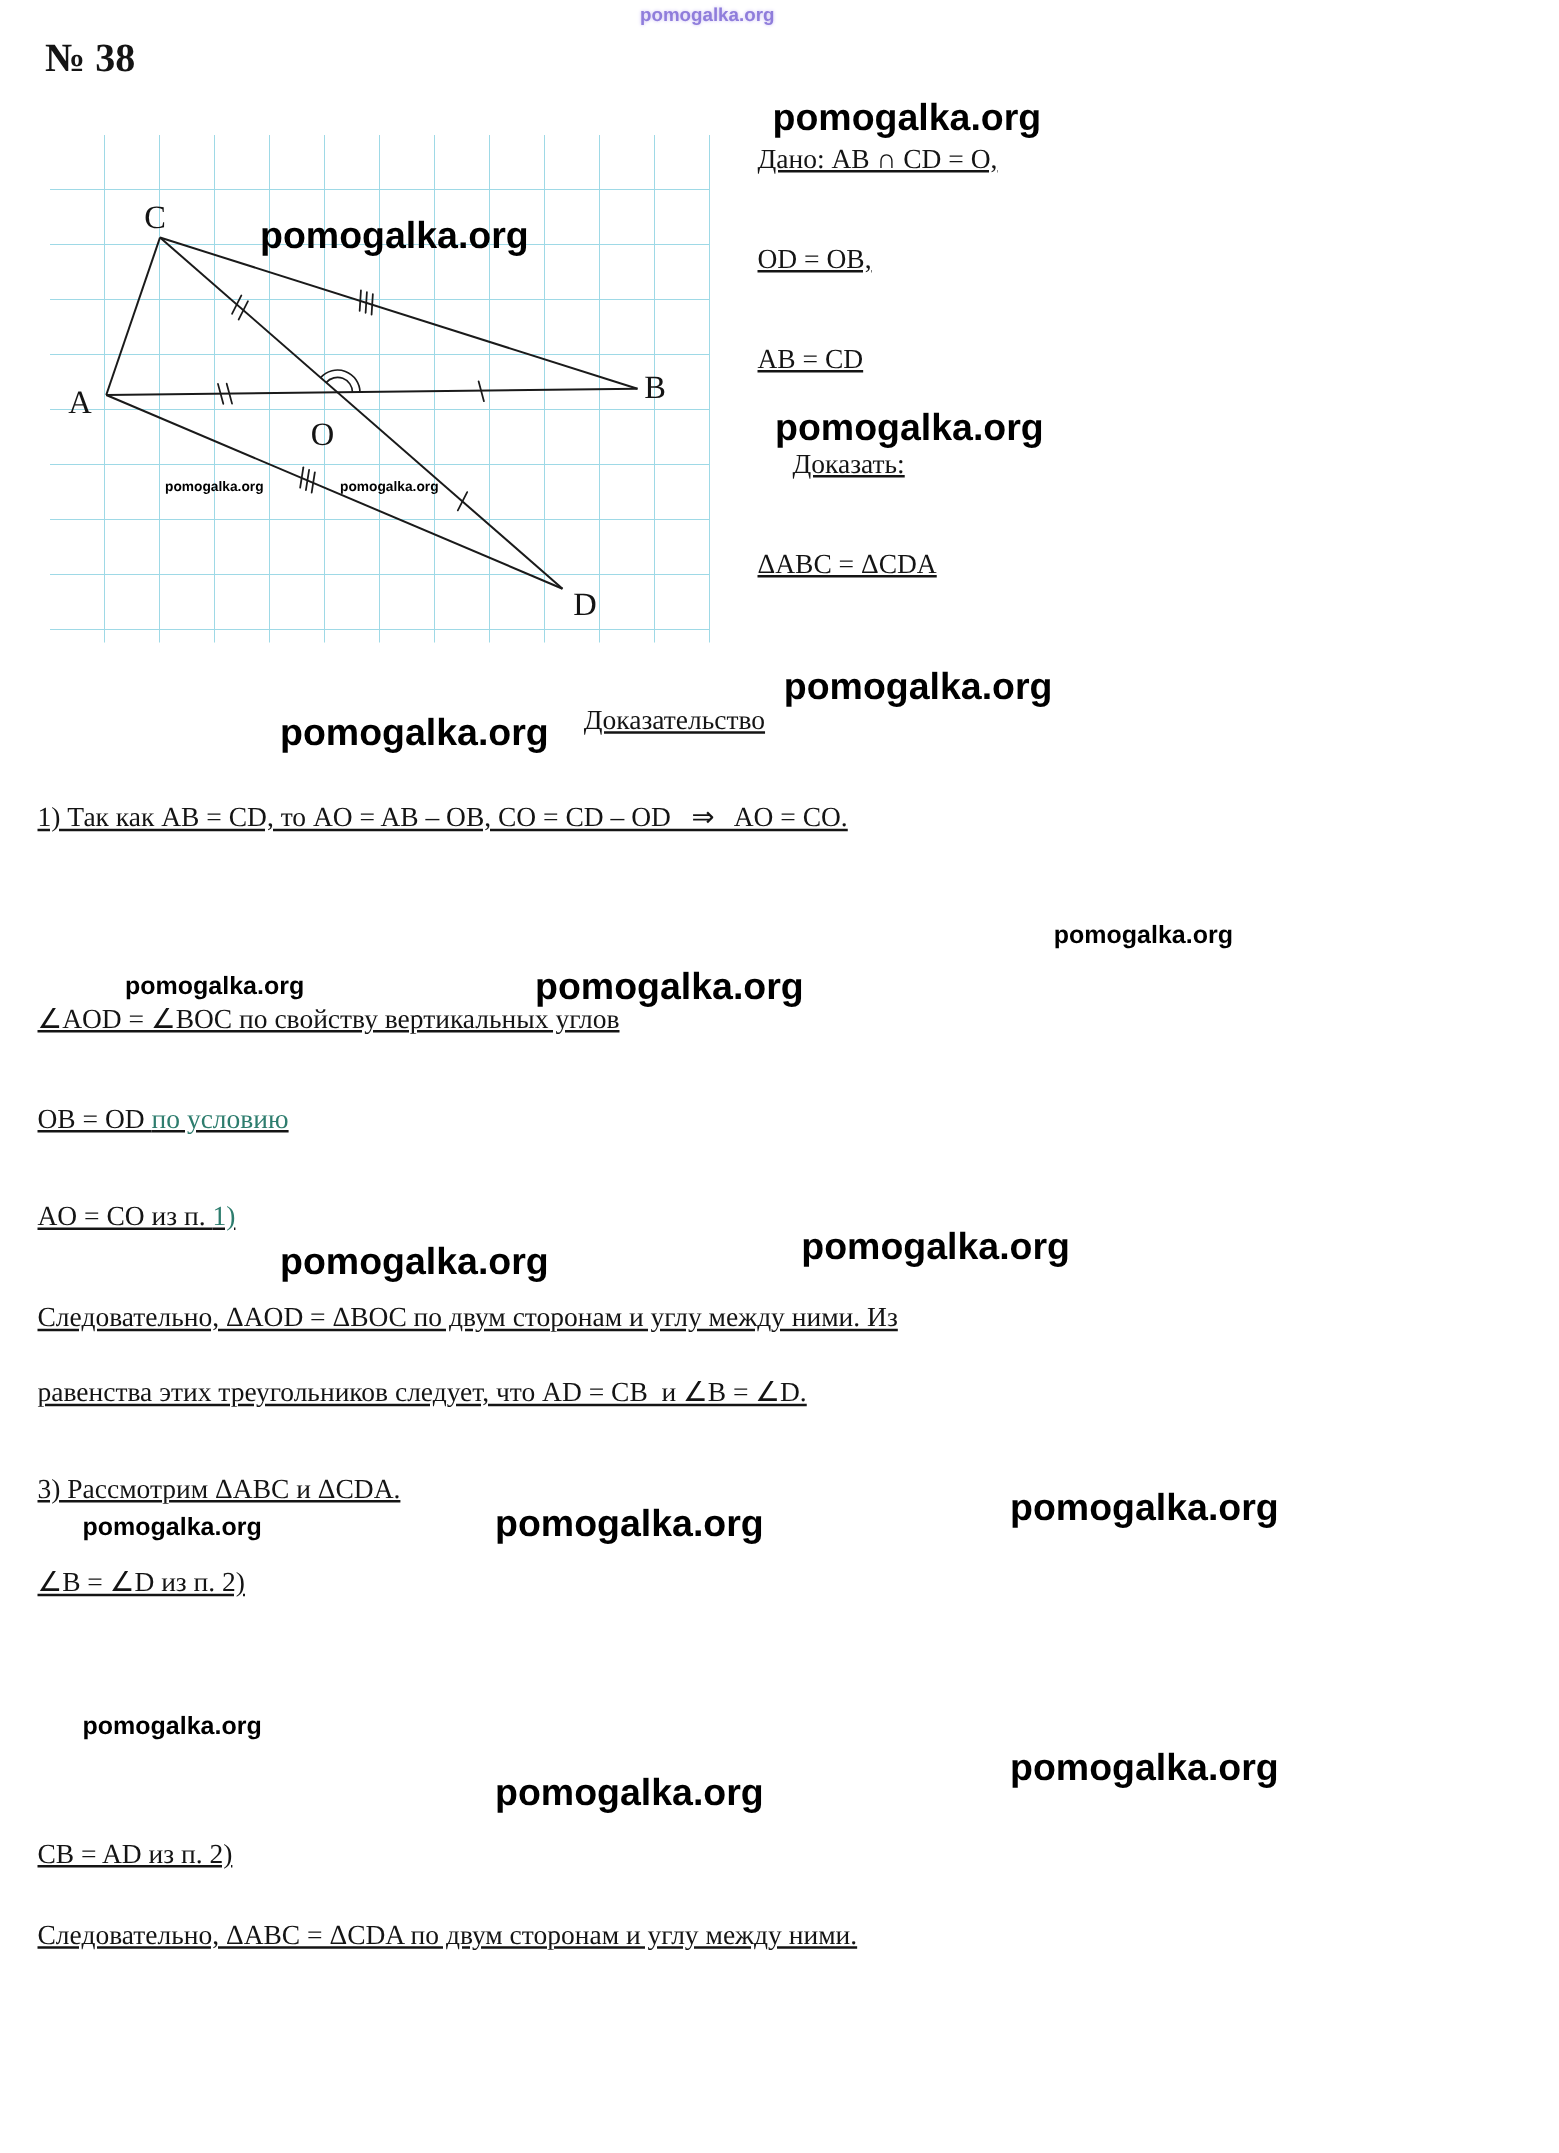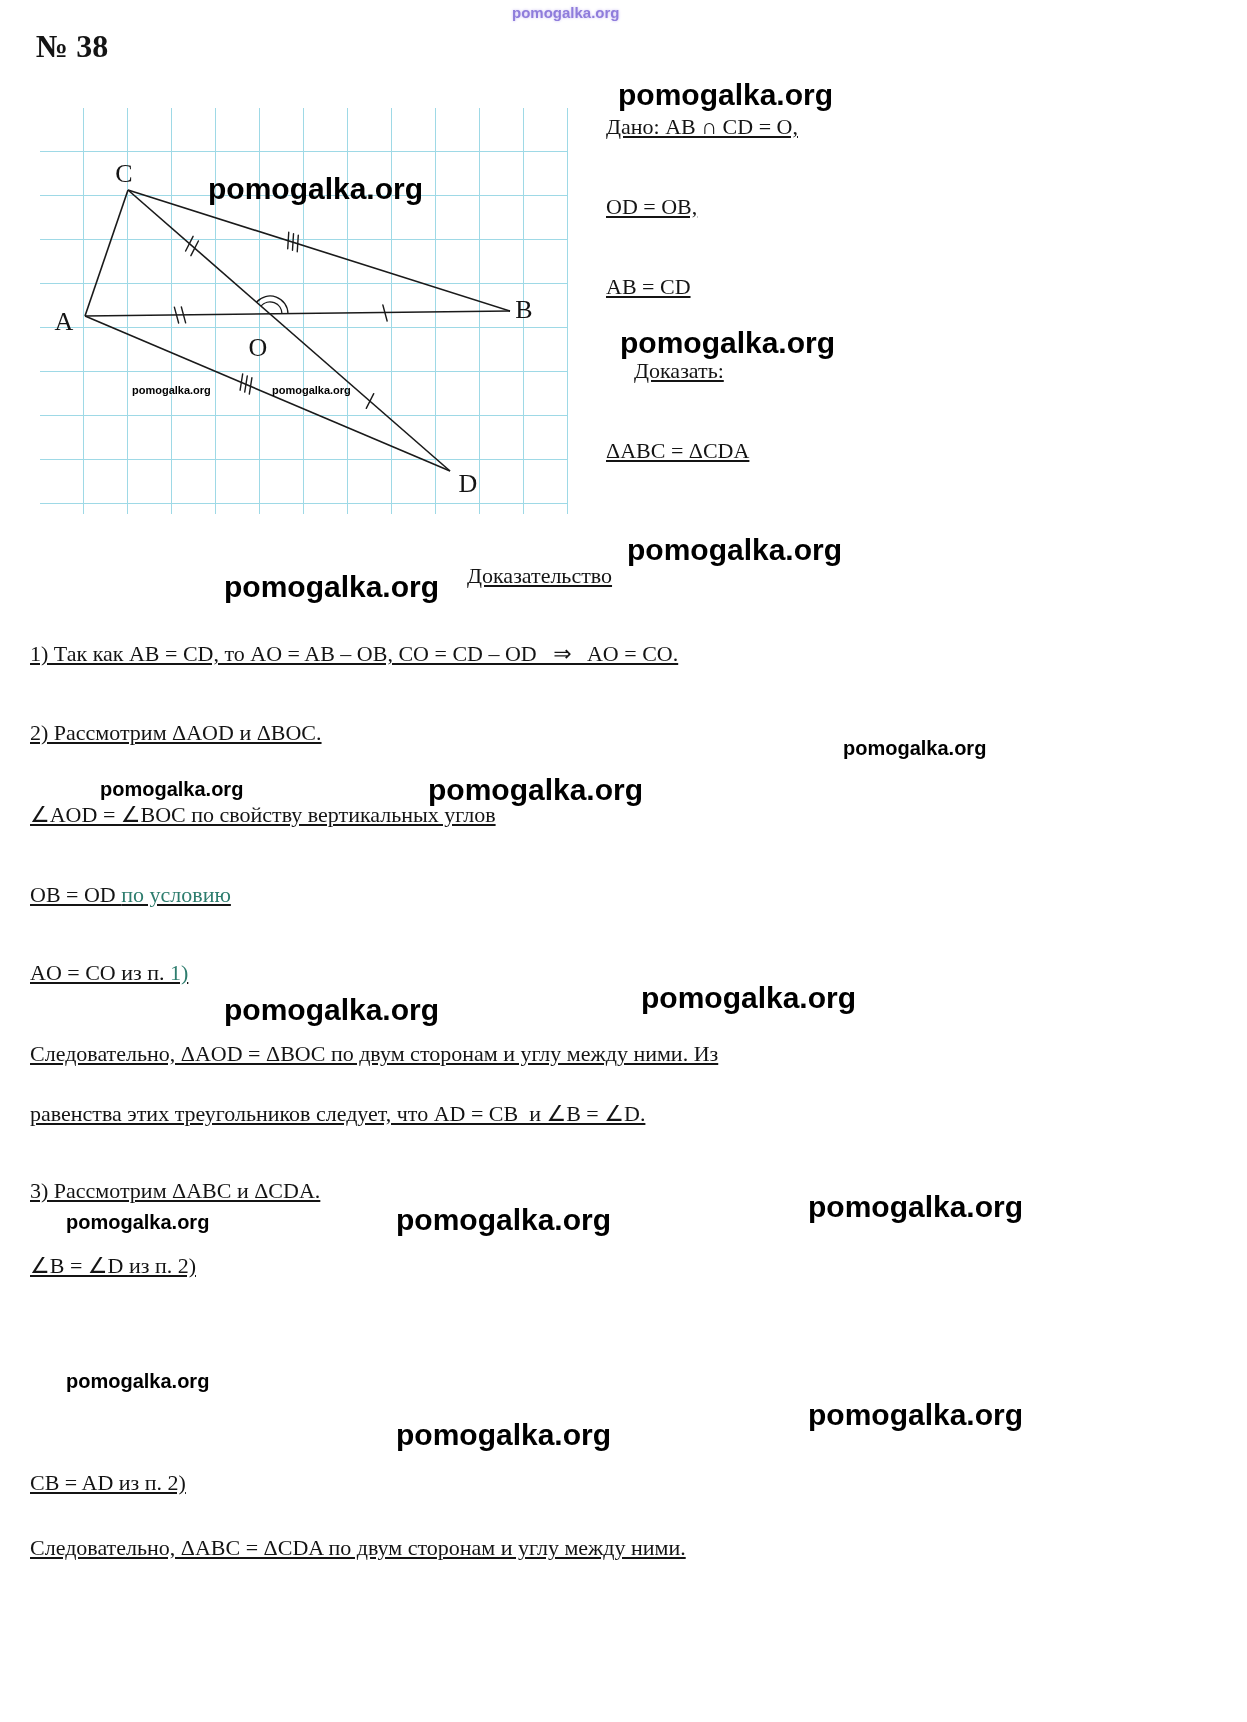--- a/index.html
+++ b/index.html
@@ -131,21 +131,20 @@
   <div class="wm wm-lg" style="left:620px; top:326px;">pomogalka.org</div>
   <div class="txt" style="left:606px; top:358px;margin-left:28px;">Доказать:</div>
   <div class="txt" style="left:606px; top:438px;">ΔABC = ΔCDA</div>
 
   <div class="wm wm-lg" style="left:627px; top:533px;">pomogalka.org</div>
   <div class="wm wm-lg" style="left:224px; top:570px;">pomogalka.org</div>
   <div class="txt" style="left:467px; top:563px;">Доказательство</div>
 
   <div class="txt" style="left:30px; top:641px;">1) Так как AB = CD, то AO = AB – OB, CO = CD – OD   ⇒   AO = CO.</div>
 
-  <div class="txt" style="left:30px; top:720px;">2) Рассмотрим ΔAOD и ΔBOC.</div>
   <div class="wm wm-md" style="left:843px; top:737px;">pomogalka.org</div>
 
   <div class="wm wm-md" style="left:100px; top:778px;">pomogalka.org</div>
   <div class="wm wm-lg" style="left:428px; top:773px;">pomogalka.org</div>
   <div class="txt" style="left:30px; top:802px;">∠AOD = ∠BOC по свойству вертикальных углов</div>
 
   <div class="txt" style="left:30px; top:882px;"><span>OB = OD </span><span class="teal">по условию</span></div>
 
   <div class="txt" style="left:30px; top:960px;"><span>AO = CO из п. </span><span class="teal">1)</span></div>
 

